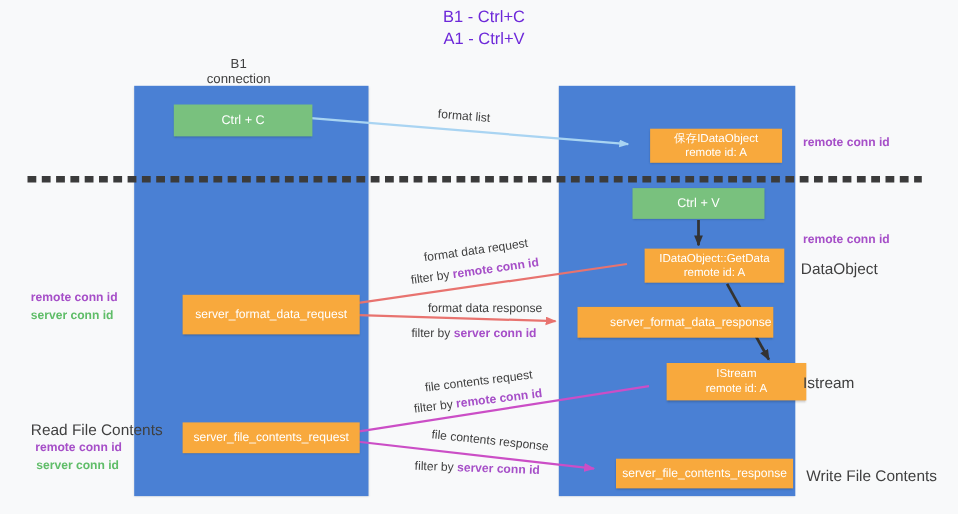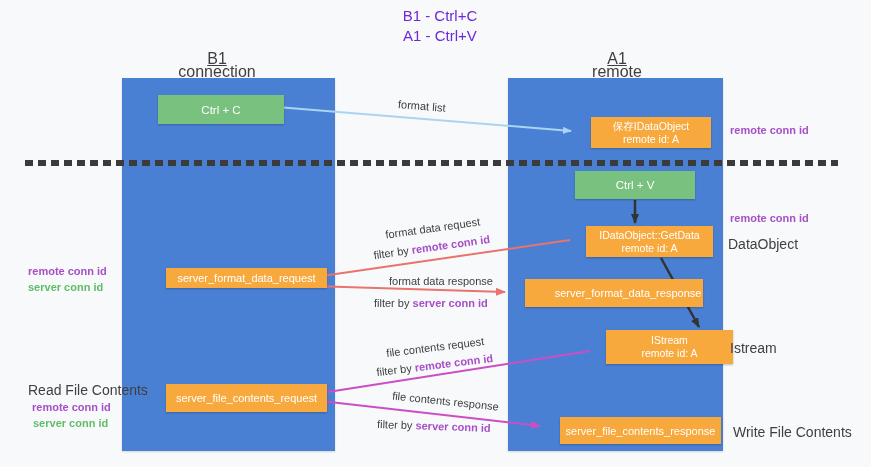--- a/index.html
+++ b/index.html
@@ -8,21 +8,21 @@
     position:relative; width:871px; height:467px;
     background:#f8f9fa; overflow:hidden;
     font-family:"Liberation Sans", sans-serif; color:#3f3f3f;
   }
   .title {
     position:absolute; left:325px; top:6px; width:230px;
     text-align:center; font-size:15px; line-height:20px; color:#6d28d9;
   }
   .col-header {
     position:absolute; width:120px; text-align:center;
-    font-size:16px; line-height:13px; color:#3f3f3f;text-decoration:underline;
+    font-size:12px; line-height:13px; color:#3f3f3f;
   }
   .column {
     position:absolute; top:78px; height:373px;
     background:#4a80d4; z-index:1;
     box-shadow:0 1px 2px rgba(0,0,0,.15);
   }
   .svg-layer { position:absolute; left:0; top:0; z-index:2; pointer-events:none; }
   .box {
     position:absolute; z-index:3; display:flex; flex-direction:column;
     align-items:center; justify-content:center; text-align:center;
@@ -50,24 +50,20 @@
 <div class="canvas">
 
   <div class="title">
     <div>B1 - Ctrl+C</div>
     <div>A1 - Ctrl+V</div>
   </div>
 
   <div class="col-header" style="left:157px; top:52px;">
     <div>B1</div>
     <div>connection</div>
-  </div>
-  <div class="col-header" style="left:557px; top:52px;">
-    <div>A1</div>
-    <div>remote</div>
   </div>
 
   <div class="column" style="left:122px; width:213px;"></div>
   <div class="column" style="left:508px; width:215px;"></div>
 
   <svg class="svg-layer" width="871" height="467">
     <defs>
       <marker id="mBlue" markerWidth="9" markerHeight="8" refX="8" refY="3.5" orient="auto" markerUnits="userSpaceOnUse">
         <path d="M0,0 L9,3.5 L0,7 z" fill="#a9d4f2"></path>
       </marker>
@@ -110,21 +106,21 @@
 
   <div class="box green" style="left:575px; top:171px; width:120px; height:28px;">
     <span class="l1">Ctrl + V</span>
   </div>
 
   <div class="box orange" style="left:570px; top:226px; width:127px; height:31px;">
     <span class="l2">IDataObject::GetData</span>
     <span class="l2">remote id: A</span>
   </div>
 
-  <div class="box orange" style="left:150px; top:268px; width:161px; height:20px;">
+  <div class="box orange" style="left:150px; top:268px; width:161px; height:36px;">
     <span class="l1">server_format_data_request</span>
   </div>
 
   <div class="box orange" style="left:509px; top:279px; width:178px; height:28px;padding-left:28px;">
     <span class="l1">server_format_data_response</span>
   </div>
 
   <div class="box orange" style="left:590px; top:330px; width:127px; height:34px;">
     <span class="l2">IStream</span>
     <span class="l2">remote id: A</span>

